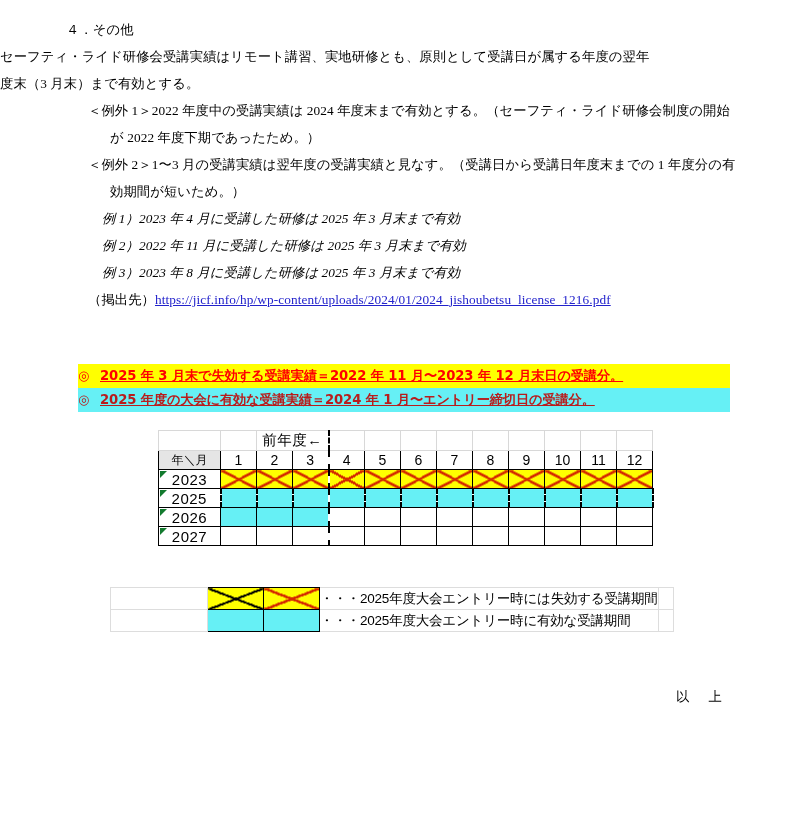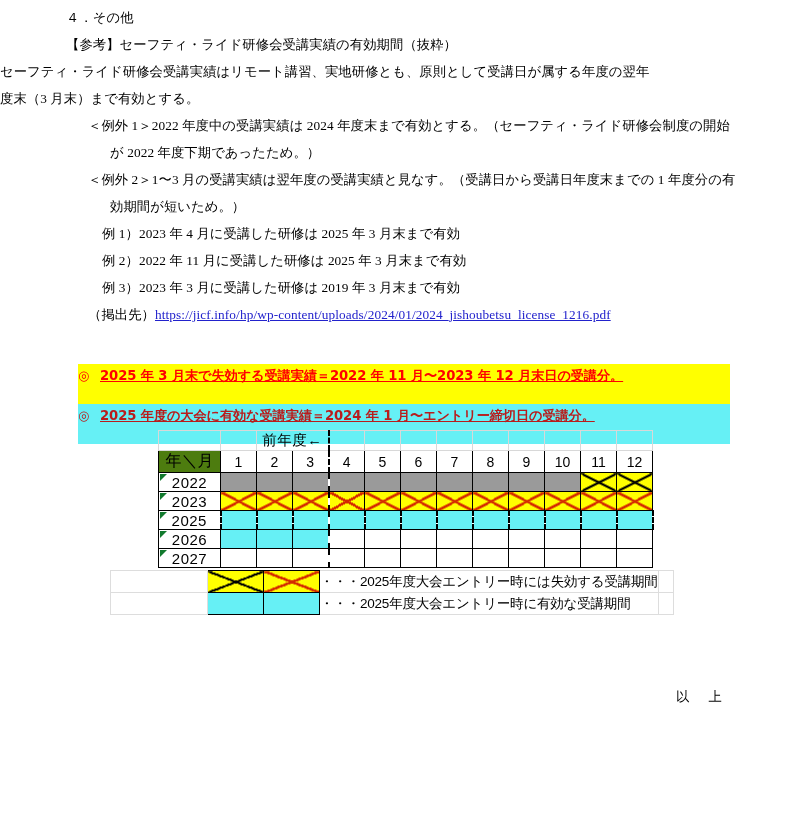--- a/index.html
+++ b/index.html
@@ -12,53 +12,53 @@
     background: #ffffff;
     font-family: "Liberation Serif", "DejaVu Serif", serif;
     color: #000000;
     position: relative;
     overflow: hidden;
   }
 
   
   .doc {
     position: absolute;
-    left: 0; top: 4px;
+    left: 0; top: 16px;
     width: 636px;
   }
   .line {
     font-size: 13.3px;
     line-height: 27px;
     white-space: nowrap;
     letter-spacing: 0.1px;
   }
   .ind0 { padding-left: 66px; }
   .ind1 { }
   .ind2 { padding-left: 88px; }
   .ind3 { padding-left: 110px; }
-  .ind4 { padding-left: 102px; }
+  .ind4 { padding-left: 102px; font-style: italic; }
 
   a.url {
     color: #2222cc;
     text-decoration: underline;
   }
 
   
   .callouts {
     position: absolute;
     left: 78px;
     top: 364px;
     width: 652px;
   }
   .callout {
     font-family: "DejaVu Sans", "Liberation Sans", sans-serif;
     font-size: 13.2px;
     font-weight: bold;
     line-height: 24px;
-    height: 40px;
+    height: 24px;
     white-space: nowrap;
     letter-spacing: -0.1px;
   }
   .callout .mark {
     display: inline-block;
     width: 22px;
     font-weight: normal;
     font-size: 13px;
   }
   .callout .txt { text-decoration: underline; }
@@ -109,22 +109,22 @@
   .hdr-row td { height: 19px; }
 
   
   .monhdr {
     border: 1.4px solid #000;
     font-size: 14px;
     background: #ffffff;
   }
   .yearhdr {
     border: 1.4px solid #000;
-    font-size: 16px;
-    background: #4d7c0f;
+    font-size: 12px;
+    background: #e5e5e5;
     letter-spacing: 0px;
   }
 
   
   .yname {
     border: 1.6px solid #000;
     background: #ffffff;
     font-size: 15px;
     text-align: center;
     letter-spacing: 0.5px;
@@ -159,21 +159,21 @@
   .x-red {
     background-image:
       linear-gradient(to bottom right, transparent calc(50% - 1.3px), #d42a00 calc(50% - 1.3px), #d42a00 calc(50% + 1.3px), transparent calc(50% + 1.3px)),
       linear-gradient(to bottom left,  transparent calc(50% - 1.3px), #d42a00 calc(50% - 1.3px), #d42a00 calc(50% + 1.3px), transparent calc(50% + 1.3px));
   }
 
   
   .legend-wrap {
     position: absolute;
     left: 110px;
-    top: 570px;
+    top: 587px;
   }
   table.legend {
     border-collapse: collapse;
     table-layout: fixed;
     font-family: "Liberation Sans", "DejaVu Sans", sans-serif;
     font-size: 13.5px;
   }
   table.legend td {
     height: 21px;
     padding: 0;
@@ -197,30 +197,29 @@
     top: 688px;
     font-size: 13.3px;
     letter-spacing: 3px;
   }
 </style>
 </head>
 <body>
 
 <div class="doc">
   <div class="line ind0">４．その他</div>
-  <div class="line ind0">【参考】セーフティ・ライド研修会受講実績の有効期間（抜粋）</div>
   <div class="line ind1">セーフティ・ライド研修会受講実績はリモート講習、実地研修とも、原則として受講日が属する年度の翌年</div>
   <div class="line ind1">度末（3 月末）まで有効とする。</div>
   <div class="line ind2">＜例外 1＞2022 年度中の受講実績は 2024 年度末まで有効とする。（セーフティ・ライド研修会制度の開始</div>
   <div class="line ind3">が 2022 年度下期であったため。）</div>
   <div class="line ind2">＜例外 2＞1〜3 月の受講実績は翌年度の受講実績と見なす。（受講日から受講日年度末までの 1 年度分の有</div>
   <div class="line ind3">効期間が短いため。）</div>
   <div class="line ind4">例 1）2023 年 4 月に受講した研修は 2025 年 3 月末まで有効</div>
   <div class="line ind4">例 2）2022 年 11 月に受講した研修は 2025 年 3 月末まで有効</div>
-  <div class="line ind4">例 3）2023 年 3 月に受講した研修は 2019 年 3 月末まで有効</div>
+  <div class="line ind4">例 3）2023 年 8 月に受講した研修は 2025 年 3 月末まで有効</div>
   <div class="line ind2"><span>（掲出先）</span><a class="url" href="#">https://jicf.info/hp/wp-content/uploads/2024/01/2024_jishoubetsu_license_1216.pdf</a></div>
 </div>
 
 <div class="callouts">
   <div class="callout c-yellow"><span class="mark">◎</span><span class="txt">2025 年 3 月末で失効する受講実績＝2022 年 11 月〜2023 年 12 月末日の受講分。</span></div>
   <div class="callout c-cyan"><span class="mark">◎</span><span class="txt">2025 年度の大会に有効な受講実績＝2024 年 1 月〜エントリー締切日の受講分。</span></div>
 </div>
 
 <div class="grid-wrap">
   <table class="grid">
@@ -263,35 +262,20 @@
           <td class="monhdr">5</td>
           <td class="monhdr">6</td>
           <td class="monhdr">7</td>
           <td class="monhdr">8</td>
           <td class="monhdr">9</td>
           <td class="monhdr">10</td>
           <td class="monhdr">11</td>
           <td class="monhdr">12</td>
         </tr>
         <tr>
-          <td class="yname">2022</td>
-          <td class="dcell f-gray"></td>
-          <td class="dcell f-gray"></td>
-          <td class="dcell f-gray"></td>
-          <td class="dcell f-gray fy-sep"></td>
-          <td class="dcell f-gray"></td>
-          <td class="dcell f-gray"></td>
-          <td class="dcell f-gray"></td>
-          <td class="dcell f-gray"></td>
-          <td class="dcell f-gray"></td>
-          <td class="dcell f-gray"></td>
-          <td class="dcell f-yellow x-black"></td>
-          <td class="dcell f-yellow x-black"></td>
-        </tr>
-        <tr>
           <td class="yname">2023</td>
           <td class="dcell f-yellow x-red"></td>
           <td class="dcell f-yellow x-red"></td>
           <td class="dcell f-yellow x-red"></td>
           <td class="dcell f-yellow x-red fy-sep"></td>
           <td class="dcell f-yellow x-red"></td>
           <td class="dcell f-yellow x-red"></td>
           <td class="dcell f-yellow x-red"></td>
           <td class="dcell f-yellow x-red"></td>
           <td class="dcell f-yellow x-red"></td>

